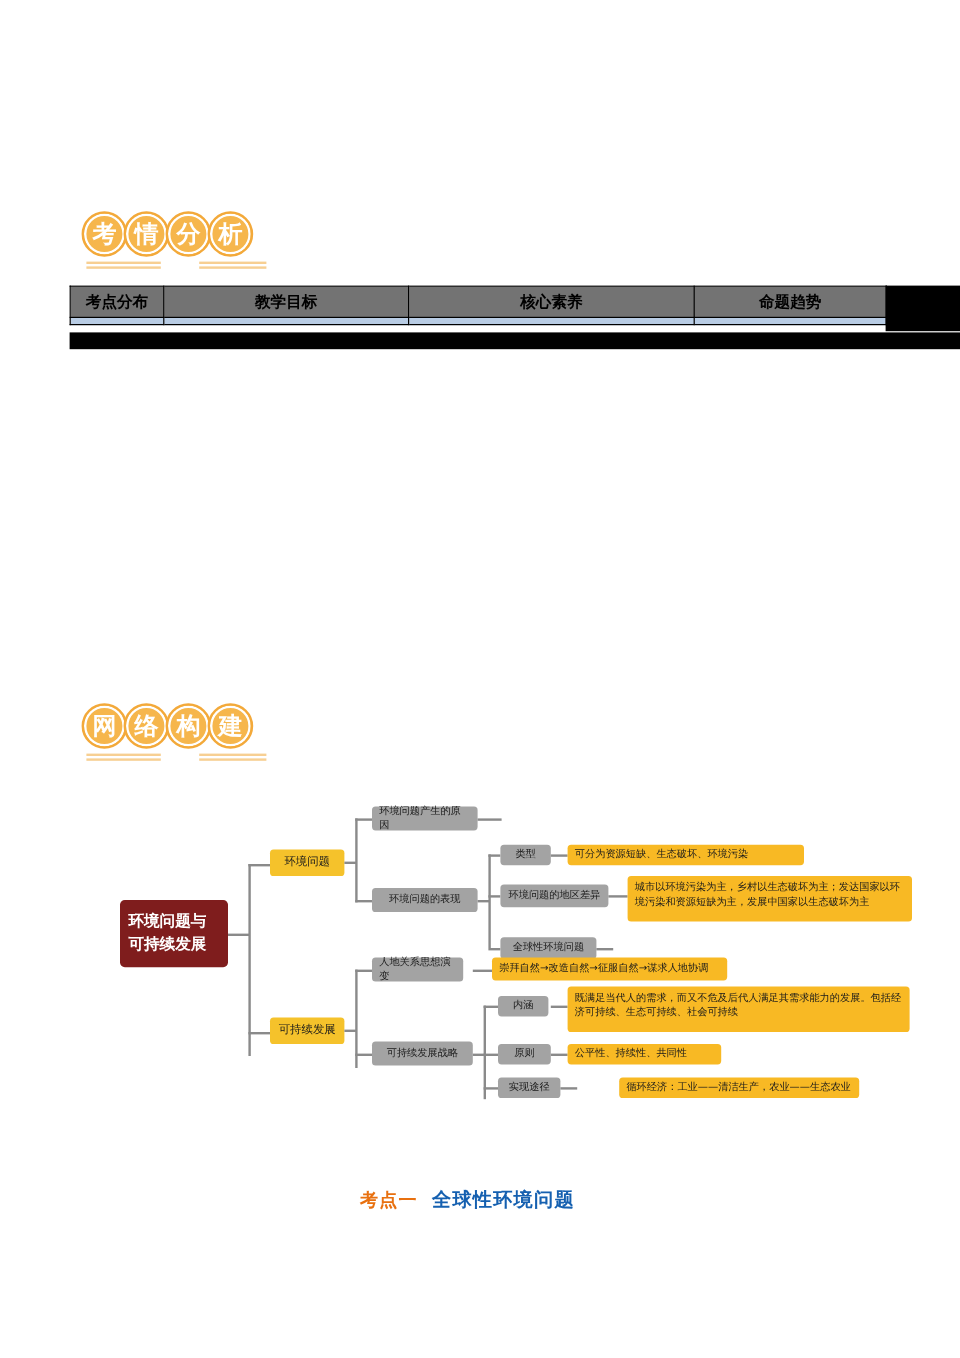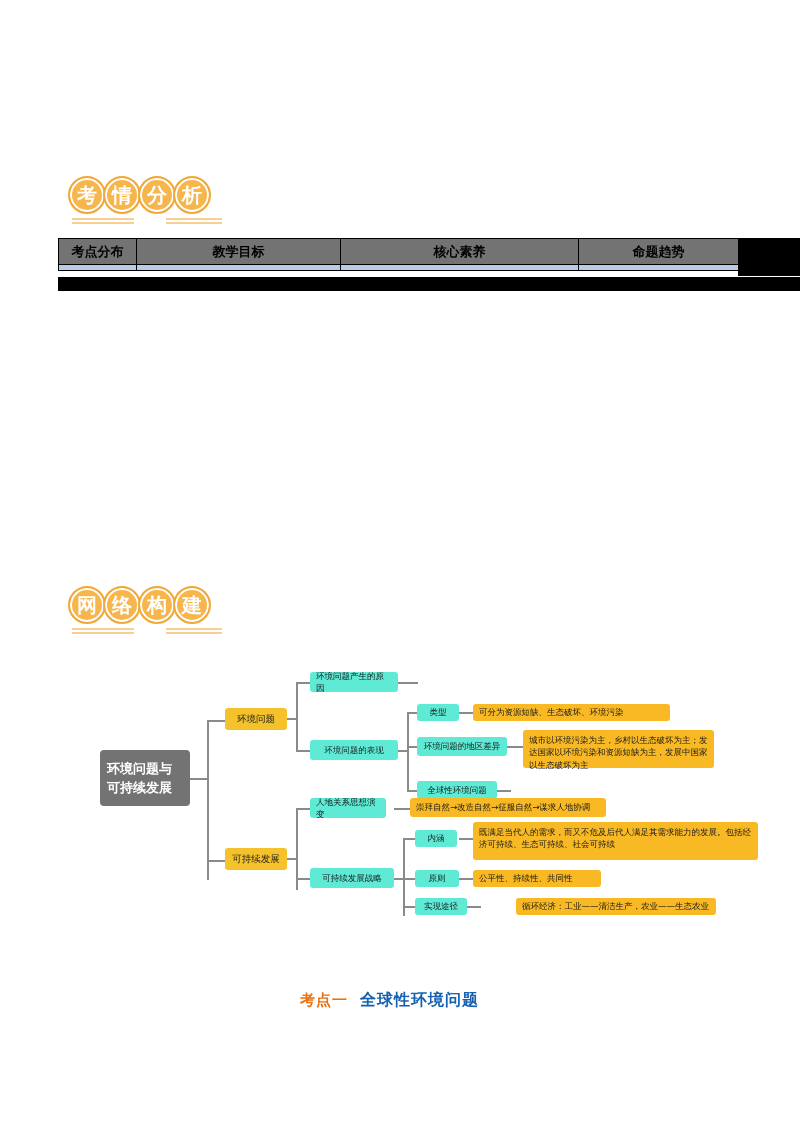--- a/index.html
+++ b/index.html
@@ -62,31 +62,31 @@
     background: #f5c22b;
     color: #1a1a1a;
     font-size: 8.5px;
     line-height: 1.45;
     padding: 4px 6px;
     border-radius: 3px;
     font-family: "DejaVu Sans", "Liberation Sans", sans-serif;
     display: flex; align-items: center;
   }
   .node.root {
-    background: #737373;
+    background: #7f1d1d;
     color: #ffffff;
     font-size: 13px;
     font-weight: bold;
     line-height: 1.5;
     border-radius: 4px;
     text-align: left;
     padding: 8px 7px;
   }
   .node.l2 { background: #f5c22b; font-size: 9.5px; justify-content: center; }
-  .node.l3 { background: #5eead4; font-size: 8.5px; justify-content: center; }
+  .node.l3 { background: #a3a3a3; font-size: 8.5px; justify-content: center; }
   .node.leaf { background: #f8b924; align-items: flex-start; }
   .connector { position: absolute; background: #8a8a8a; }
   .connector.h { height: 2px; }
   .connector.v { width: 2px; }
 
   
   .kaodian {
     position: absolute;
     display: flex; align-items: center;
     font-weight: bold;
@@ -209,21 +209,21 @@
     </div>
     <div class="connector h" style="left:359px; top:62px; width:14px;"></div>
     <div class="node leaf" style="left:373px; top:54px; width:197px; height:17px; align-items:center;">
       <span>可分为资源短缺、生态破坏、环境污染</span>
     </div>
 
     <div class="node l3" style="left:317px; top:87px; width:90px; height:19px;">
       <span>环境问题的地区差异</span>
     </div>
     <div class="connector h" style="left:407px; top:96px; width:16px;"></div>
-    <div class="node leaf" style="left:423px; top:80px; width:191px; height:38px;">
+    <div class="node leaf" style="left:423px; top:80px; width:237px; height:38px;">
       <span>城市以环境污染为主，乡村以生态破坏为主；发达国家以环境污染和资源短缺为主，发展中国家以生态破坏为主</span>
     </div>
 
     <div class="node l3" style="left:317px; top:131px; width:80px; height:18px;">
       <span>全球性环境问题</span>
     </div>
     <div class="connector h" style="left:397px; top:140px; width:14px;"></div>
 
     <div class="connector h" style="left:187px; top:208px; width:10px;"></div>
     <div class="connector v" style="left:196px; top:158px; height:82px;"></div>

